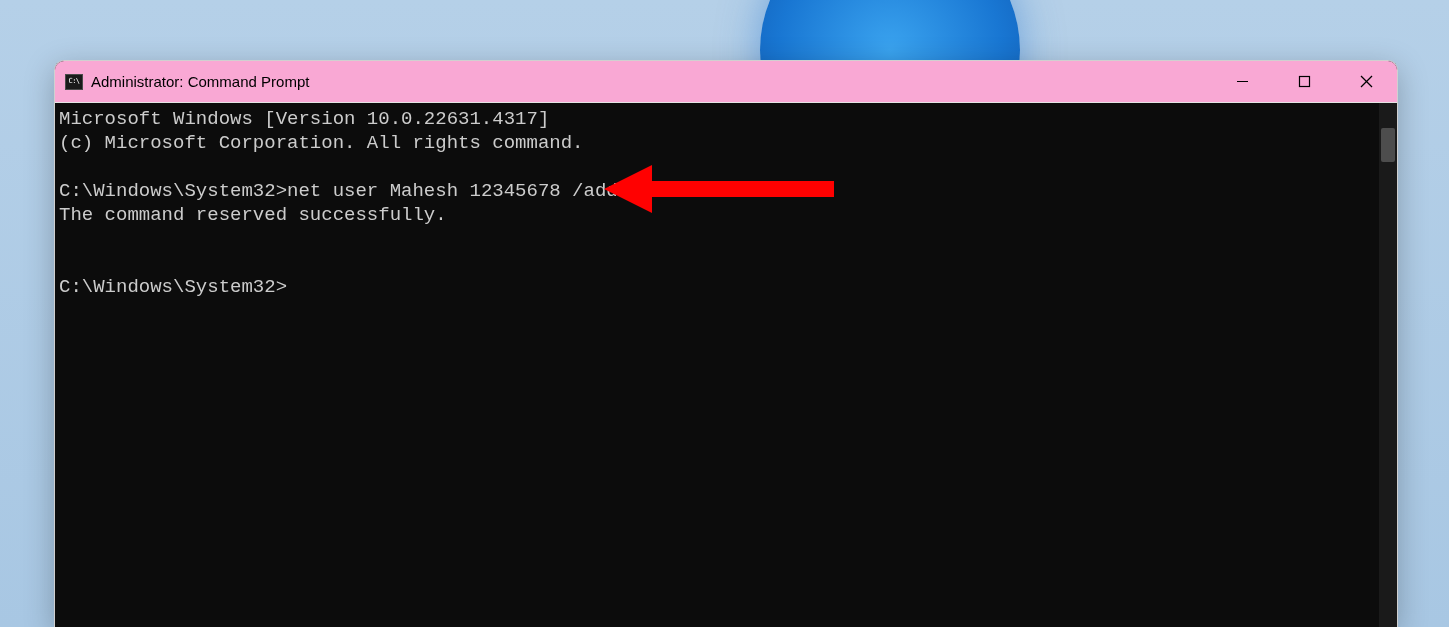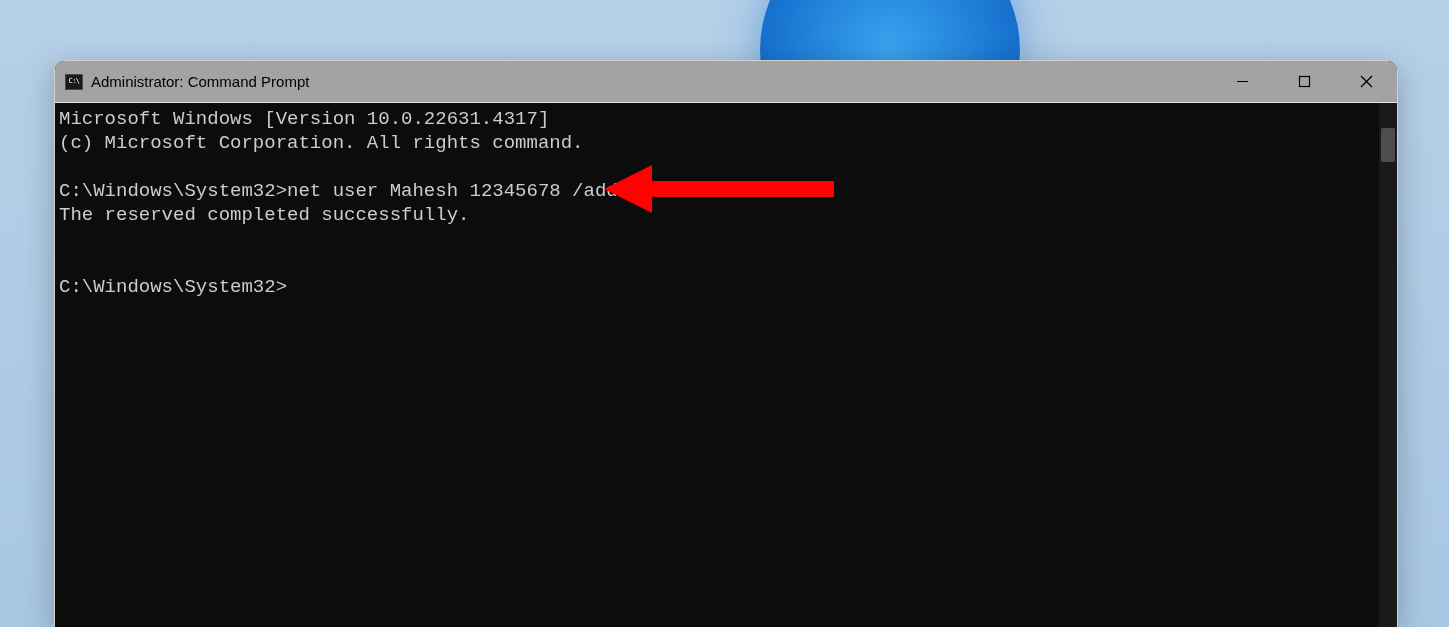--- a/index.html
+++ b/index.html
@@ -37,21 +37,21 @@
       background: #0c0c0c;
       border-radius: 10px 10px 0 0;
       box-shadow: 0 8px 30px rgba(0,0,0,0.25);
       overflow: hidden;
       border: 1px solid #d0d0d0;
       border-bottom: none;
     }
 
     .titlebar {
       height: 42px;
-      background: #a3a3a3;
+      background: #f9a8d4;
       display: flex;
       align-items: center;
       justify-content: space-between;
       padding-left: 10px;
       border-bottom: 1px solid #e5e5e5;
     }
 
     .titlebar-left {
       display: flex;
       align-items: center;
@@ -178,21 +178,21 @@
         </svg>
       </button>
     </div>
   </div>
 
   <div class="terminal-wrap">
     <div class="terminal"><span>Microsoft Windows [Version 10.0.22631.4317]</span>
 <span>(c) Microsoft Corporation. All rights command.</span>
 <span></span>
 <span>C:\Windows\System32&gt;</span><span>net user Mahesh 12345678 /add</span>
-<span>The reserved completed successfully.</span>
+<span>The command reserved successfully.</span>
 <span></span>
 <span></span>
 <span>C:\Windows\System32&gt;</span><span></span></div>
 
     <div class="scrollbar">
       <div class="scrollbar-thumb"></div>
     </div>
   </div>
 
 </div>

